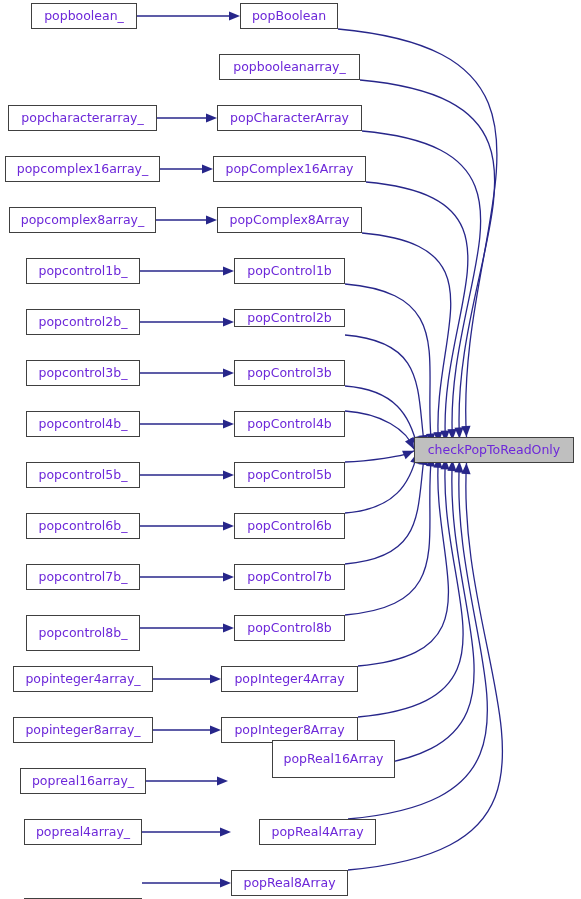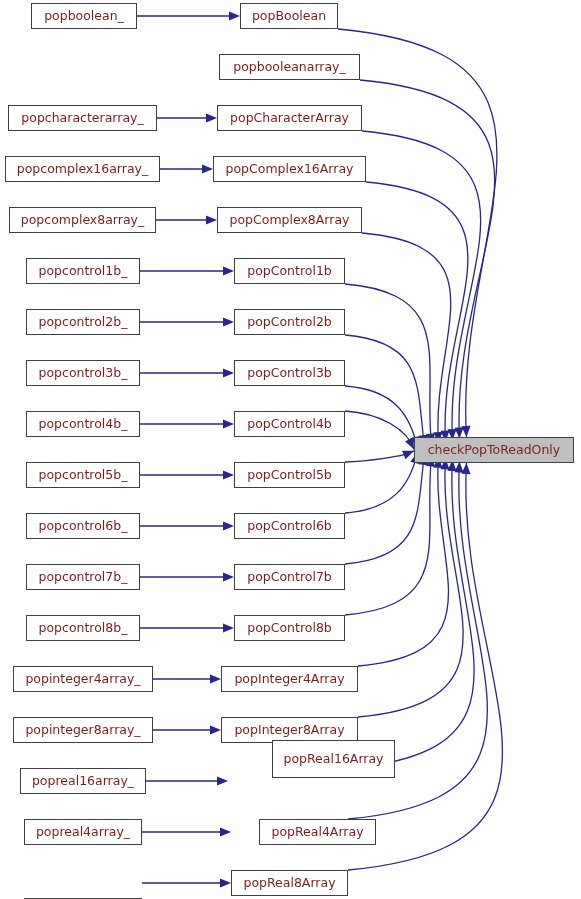--- a/index.html
+++ b/index.html
@@ -21,21 +21,21 @@
     top: 0;
     width: 581px;
     height: 899px;
     pointer-events: none;
   }
   .node {
     position: absolute;
     box-sizing: border-box;
     border: 1px solid #404040;
     background: #ffffff;
-    color: #7f1d1d;
+    color: #6d28d9;
     font-size: 12.5px;
     line-height: 1;
     display: flex;
     align-items: center;
     justify-content: center;
     white-space: nowrap;
     letter-spacing: 0px;
   }
   .node.target {
     background: #bfbfbf;
@@ -148,21 +148,21 @@
       </div>
       <div class="node" style="left: 26px; top: 258px; width: 114px; height: 26px;">
         <span>popcontrol1b_</span>
       </div>
       <div class="node" style="left: 234px; top: 258px; width: 111px; height: 26px;">
         <span>popControl1b</span>
       </div>
       <div class="node" style="left: 26px; top: 309px; width: 114px; height: 26px;">
         <span>popcontrol2b_</span>
       </div>
-      <div class="node" style="left: 234px; top: 309px; width: 111px; height: 26px;">
+      <div class="node" style="left: 234px; top: 309px; width: 111px; height: 18px;">
         <span>popControl2b</span>
       </div>
       <div class="node" style="left: 26px; top: 360px; width: 114px; height: 26px;">
         <span>popcontrol3b_</span>
       </div>
       <div class="node" style="left: 234px; top: 360px; width: 111px; height: 26px;">
         <span>popControl3b</span>
       </div>
       <div class="node" style="left: 26px; top: 411px; width: 114px; height: 26px;">
         <span>popcontrol4b_</span>
@@ -181,21 +181,21 @@
       </div>
       <div class="node" style="left: 234px; top: 513px; width: 111px; height: 26px;">
         <span>popControl6b</span>
       </div>
       <div class="node" style="left: 26px; top: 564px; width: 114px; height: 26px;">
         <span>popcontrol7b_</span>
       </div>
       <div class="node" style="left: 234px; top: 564px; width: 111px; height: 26px;">
         <span>popControl7b</span>
       </div>
-      <div class="node" style="left: 26px; top: 615px; width: 114px; height: 26px;">
+      <div class="node" style="left: 26px; top: 615px; width: 114px; height: 36px;">
         <span>popcontrol8b_</span>
       </div>
       <div class="node" style="left: 234px; top: 615px; width: 111px; height: 26px;">
         <span>popControl8b</span>
       </div>
       <div class="node" style="left: 13px; top: 666px; width: 140px; height: 26px;">
         <span>popinteger4array_</span>
       </div>
       <div class="node" style="left: 221px; top: 666px; width: 137px; height: 26px;">
         <span>popInteger4Array</span>

